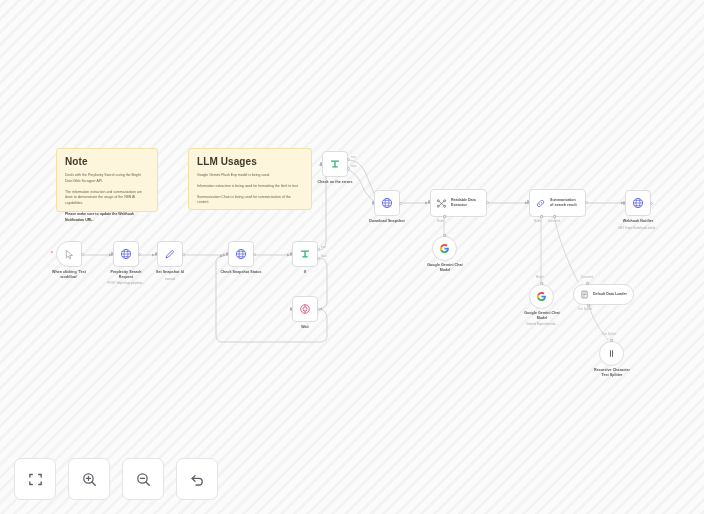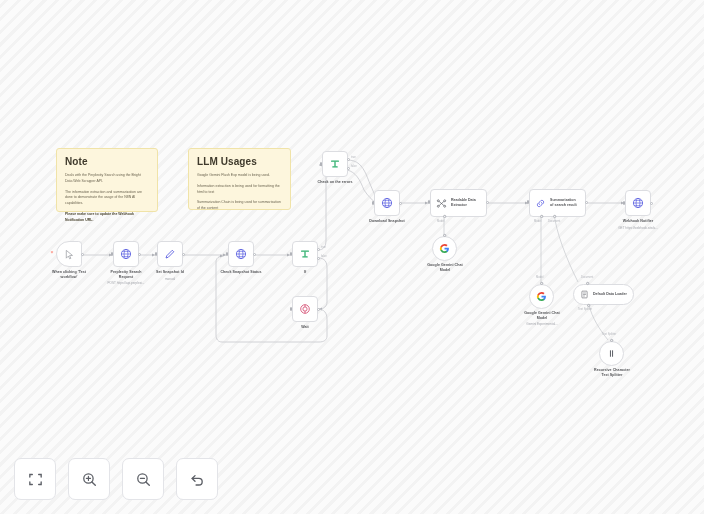--- a/index.html
+++ b/index.html
@@ -213,21 +213,21 @@
     </g>
   </svg>
 
   <div class="sticky" style="left:56px; top:148px; width:102px; height:64px;">
     <h3>Note</h3>
     <p>Deals with the Perplexity Search using the Bright Data Web Scrapper API.</p>
     <p>The information extraction and summarization are done to demonstrate the usage of the N8N AI capabilities.</p>
     <p class="bold">Please make sure to update the Webhook Notification URL.</p>
   </div>
 
-  <div class="sticky" style="left:188px; top:148px; width:103px; height:62px;">
+  <div class="sticky" style="left:188px; top:148px; width:124px; height:62px;">
     <h3>LLM Usages</h3>
     <p>Google Gemini Flash Exp model is being used.</p>
     <p>Information extraction is being used for formatting the html to text</p>
     <p>Summarization Chain is being used for summarisation of the content</p>
   </div>
 
   <div class="node" style="left:56px; top:241px; width:28px; height:28px;">
     <span class="req-dot" style="left:-7px; top:9px;">＊</span>
     <div class="nbox trigger" style="left:0; top:0; width:26px; height:26px;">
       <svg width="11" height="11" viewBox="0 0 24 24">

